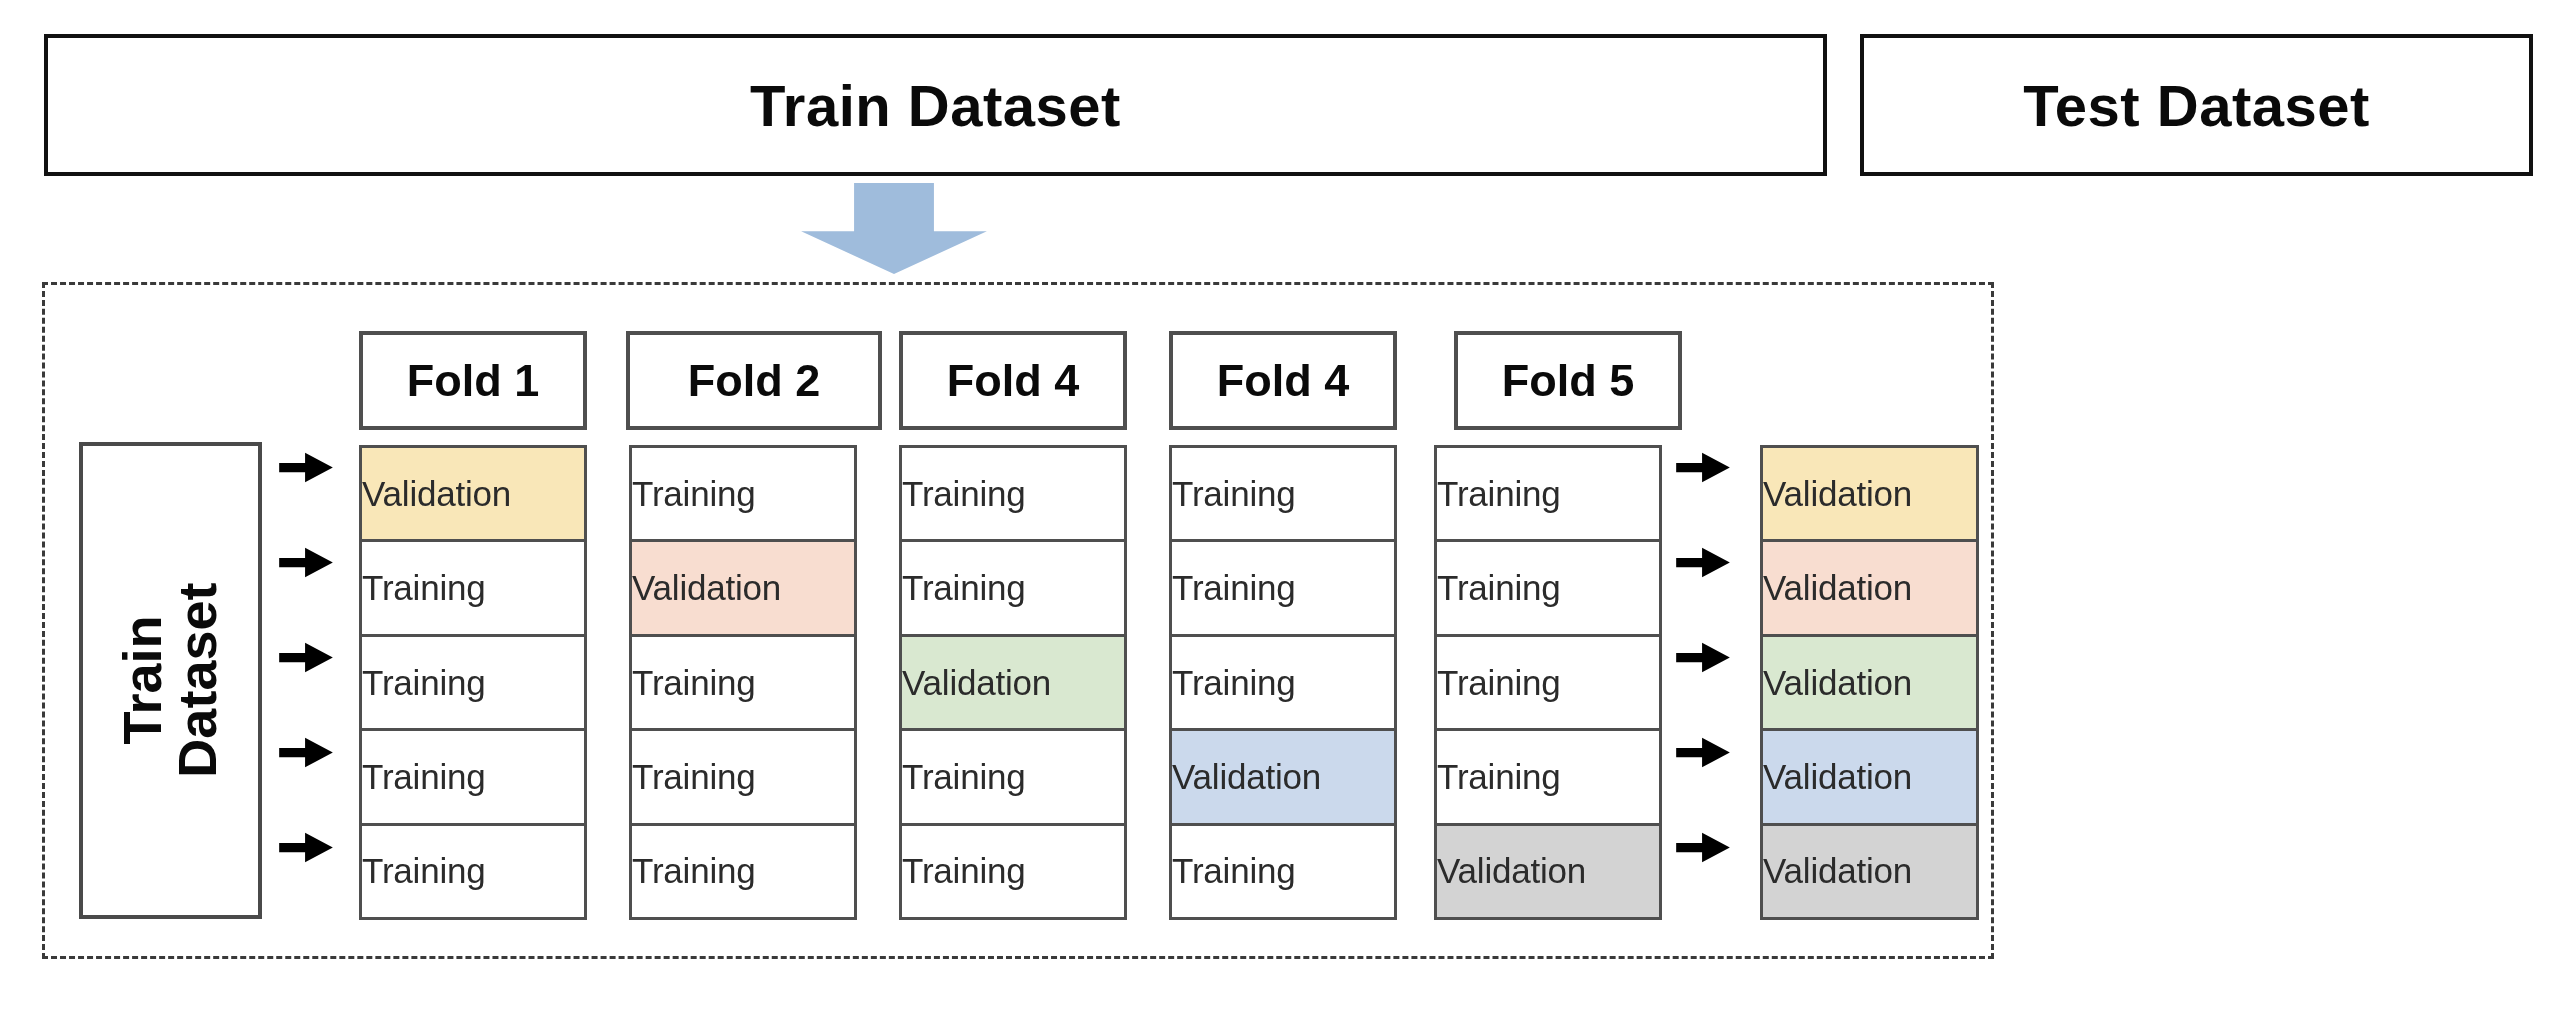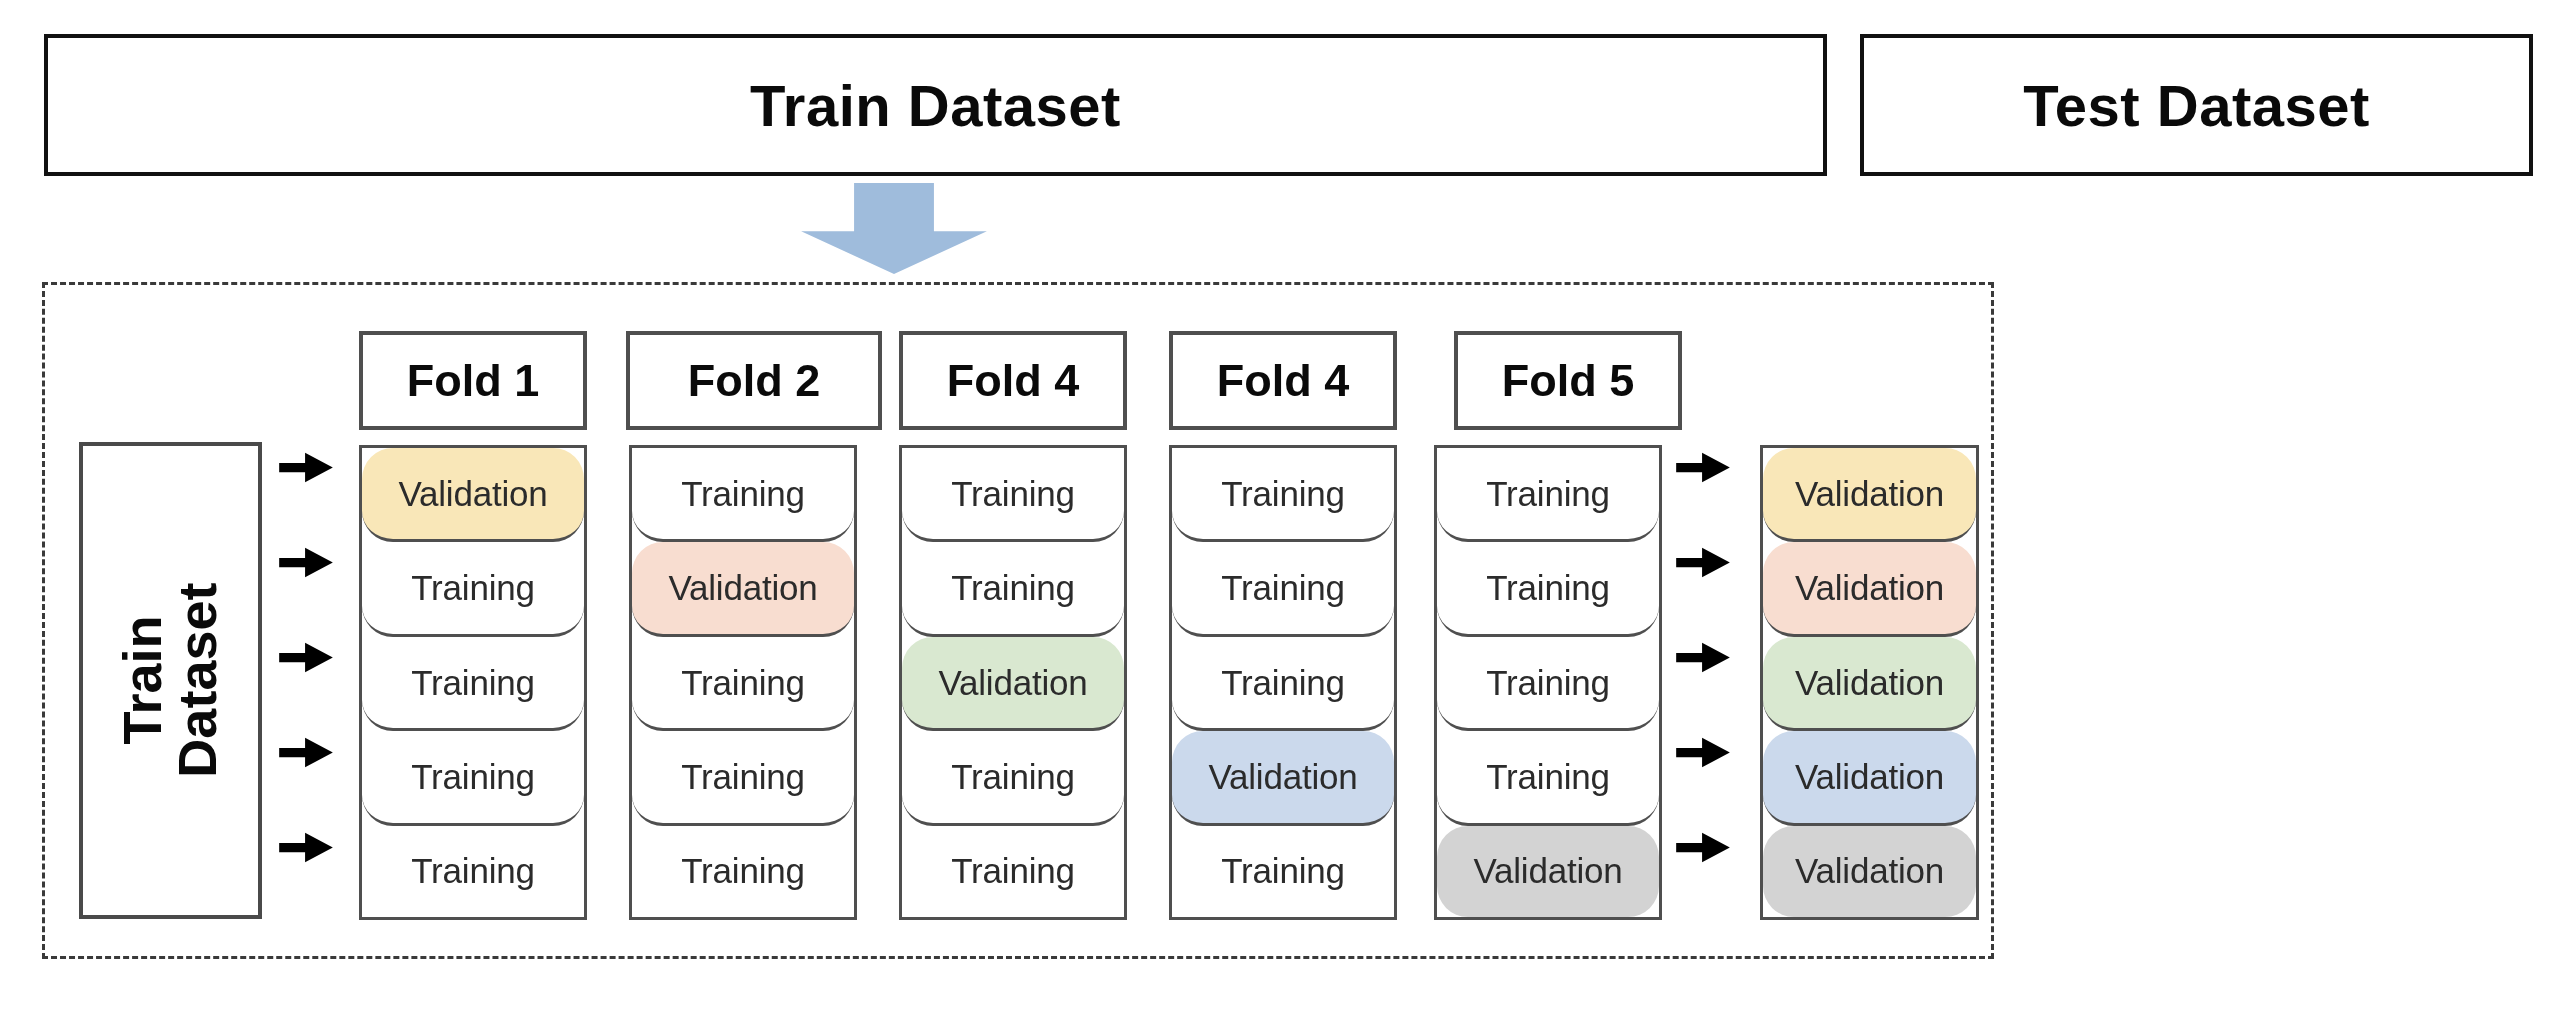--- a/index.html
+++ b/index.html
@@ -126,24 +126,23 @@
     border: 3.7px solid #4f4f4f;
     display: flex;
     flex-direction: column;
     background: #ffffff;
   }
   .cell {
     flex: 1 1 0;
     box-sizing: border-box;
     display: flex;
     align-items: center;
-    justify-content: center;
+    justify-content: flex-start;
     border-bottom: 3.7px solid #4f4f4f;
     background: #ffffff;
-    border-radius: 31px;
   }
   .cell:last-child { border-bottom: none; }
   .cell-label {
     font-size: 35px;
     color: #2b2b2b;
     white-space: nowrap;
     letter-spacing: -0.2px;
   }
 
   

